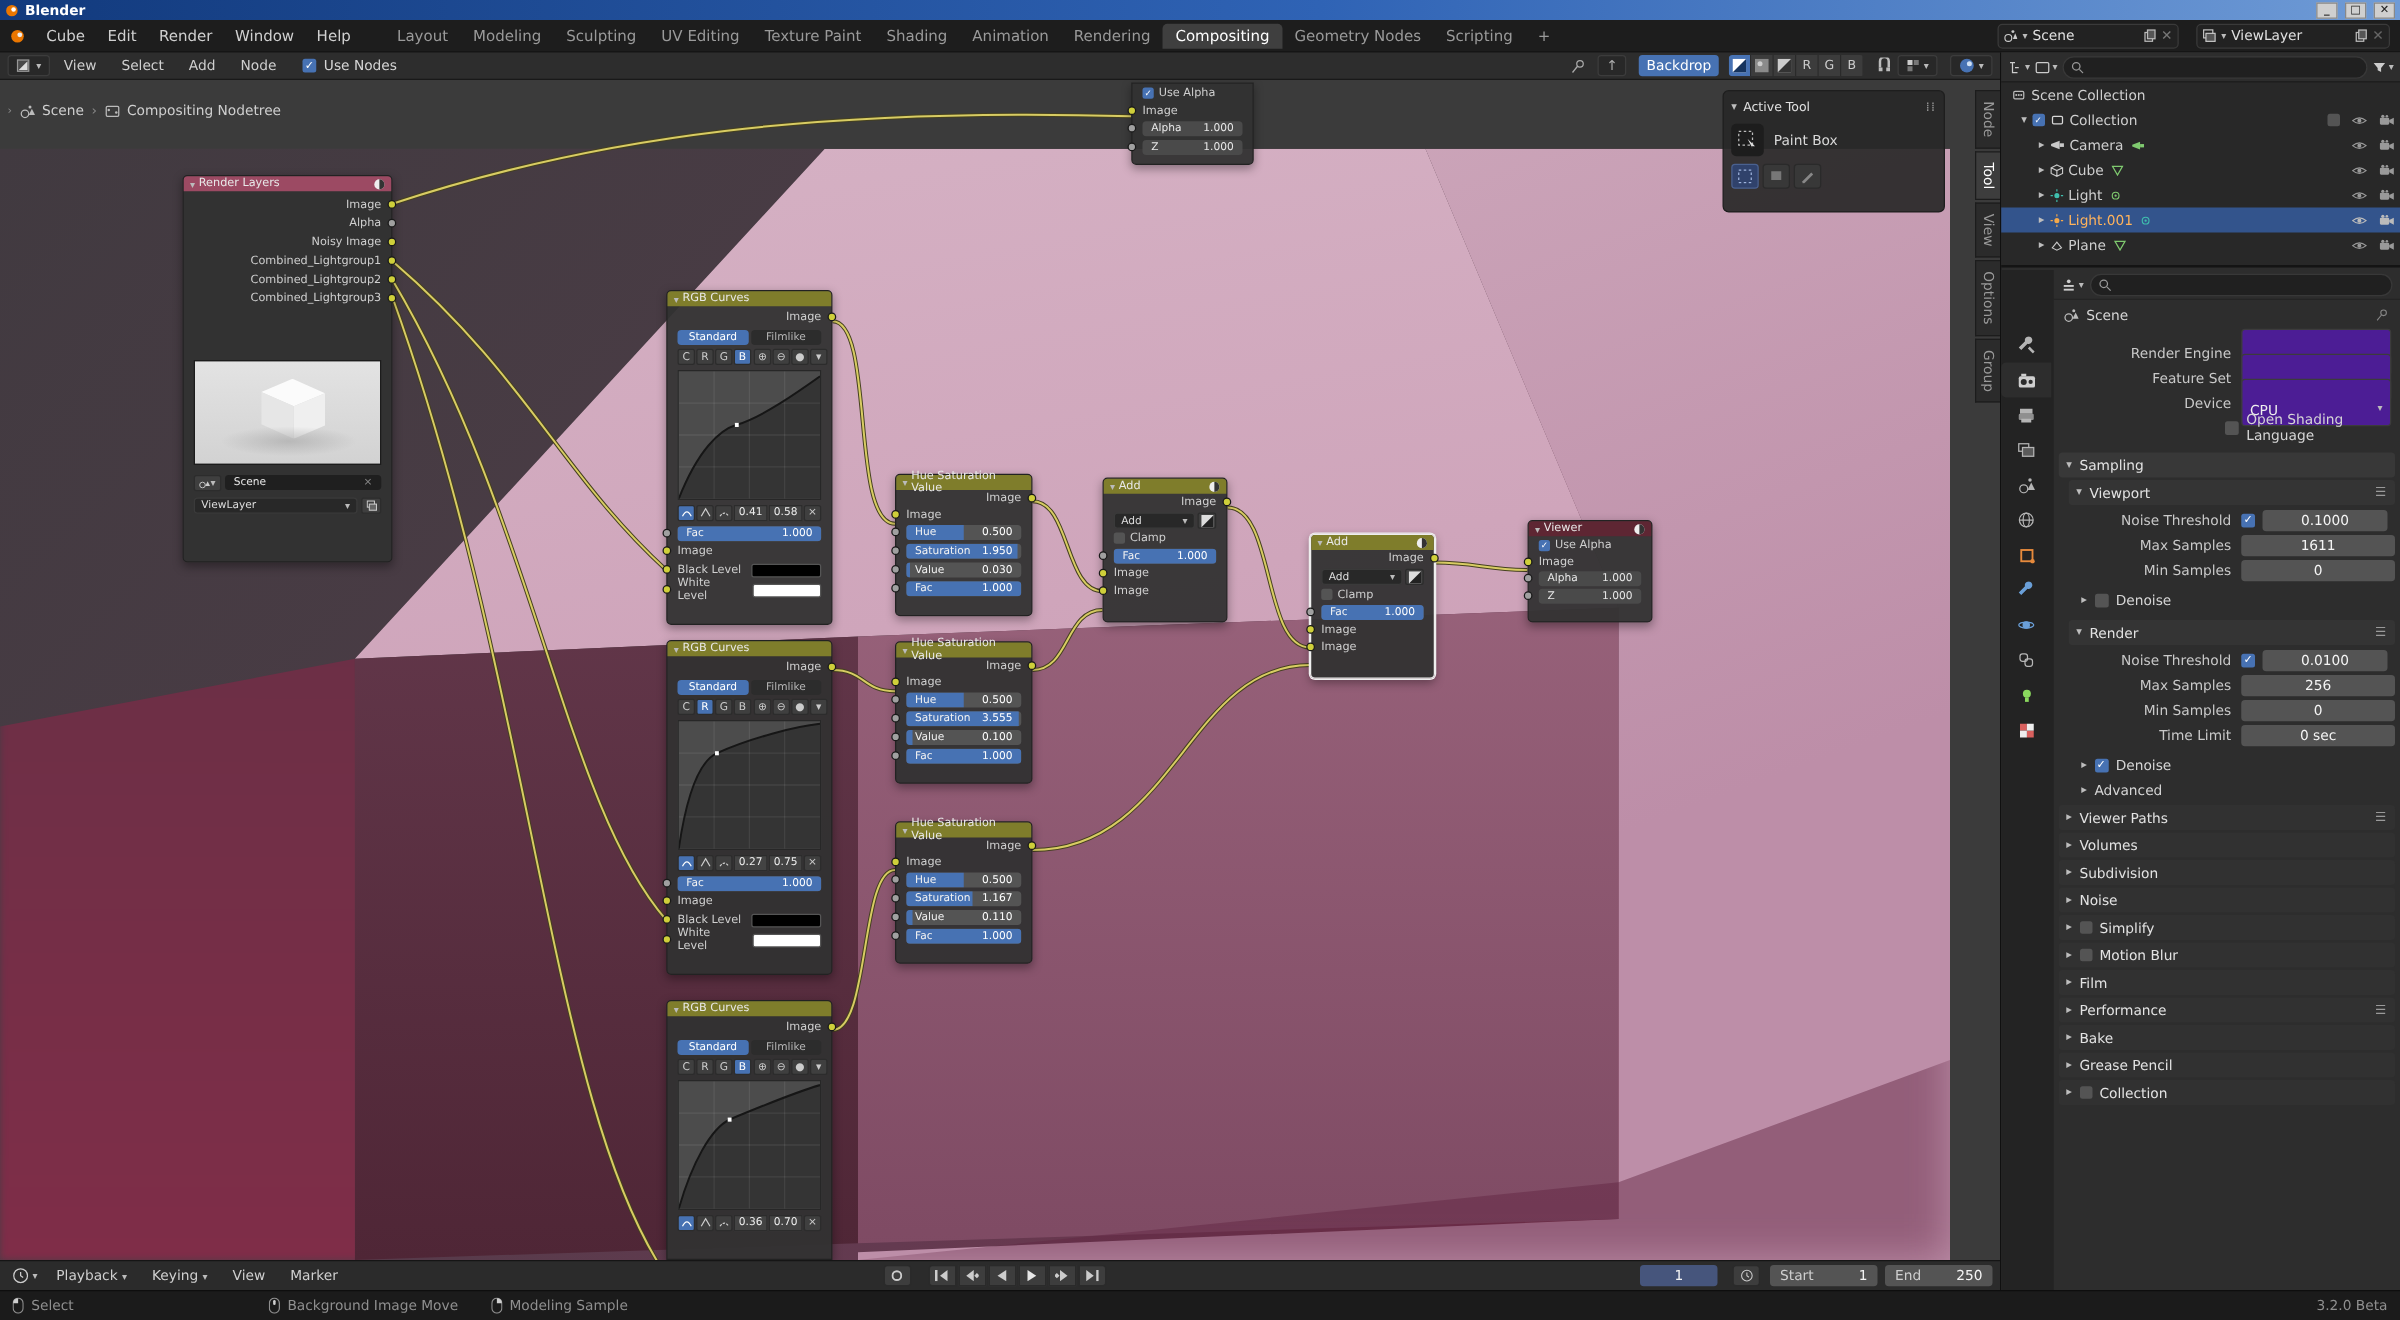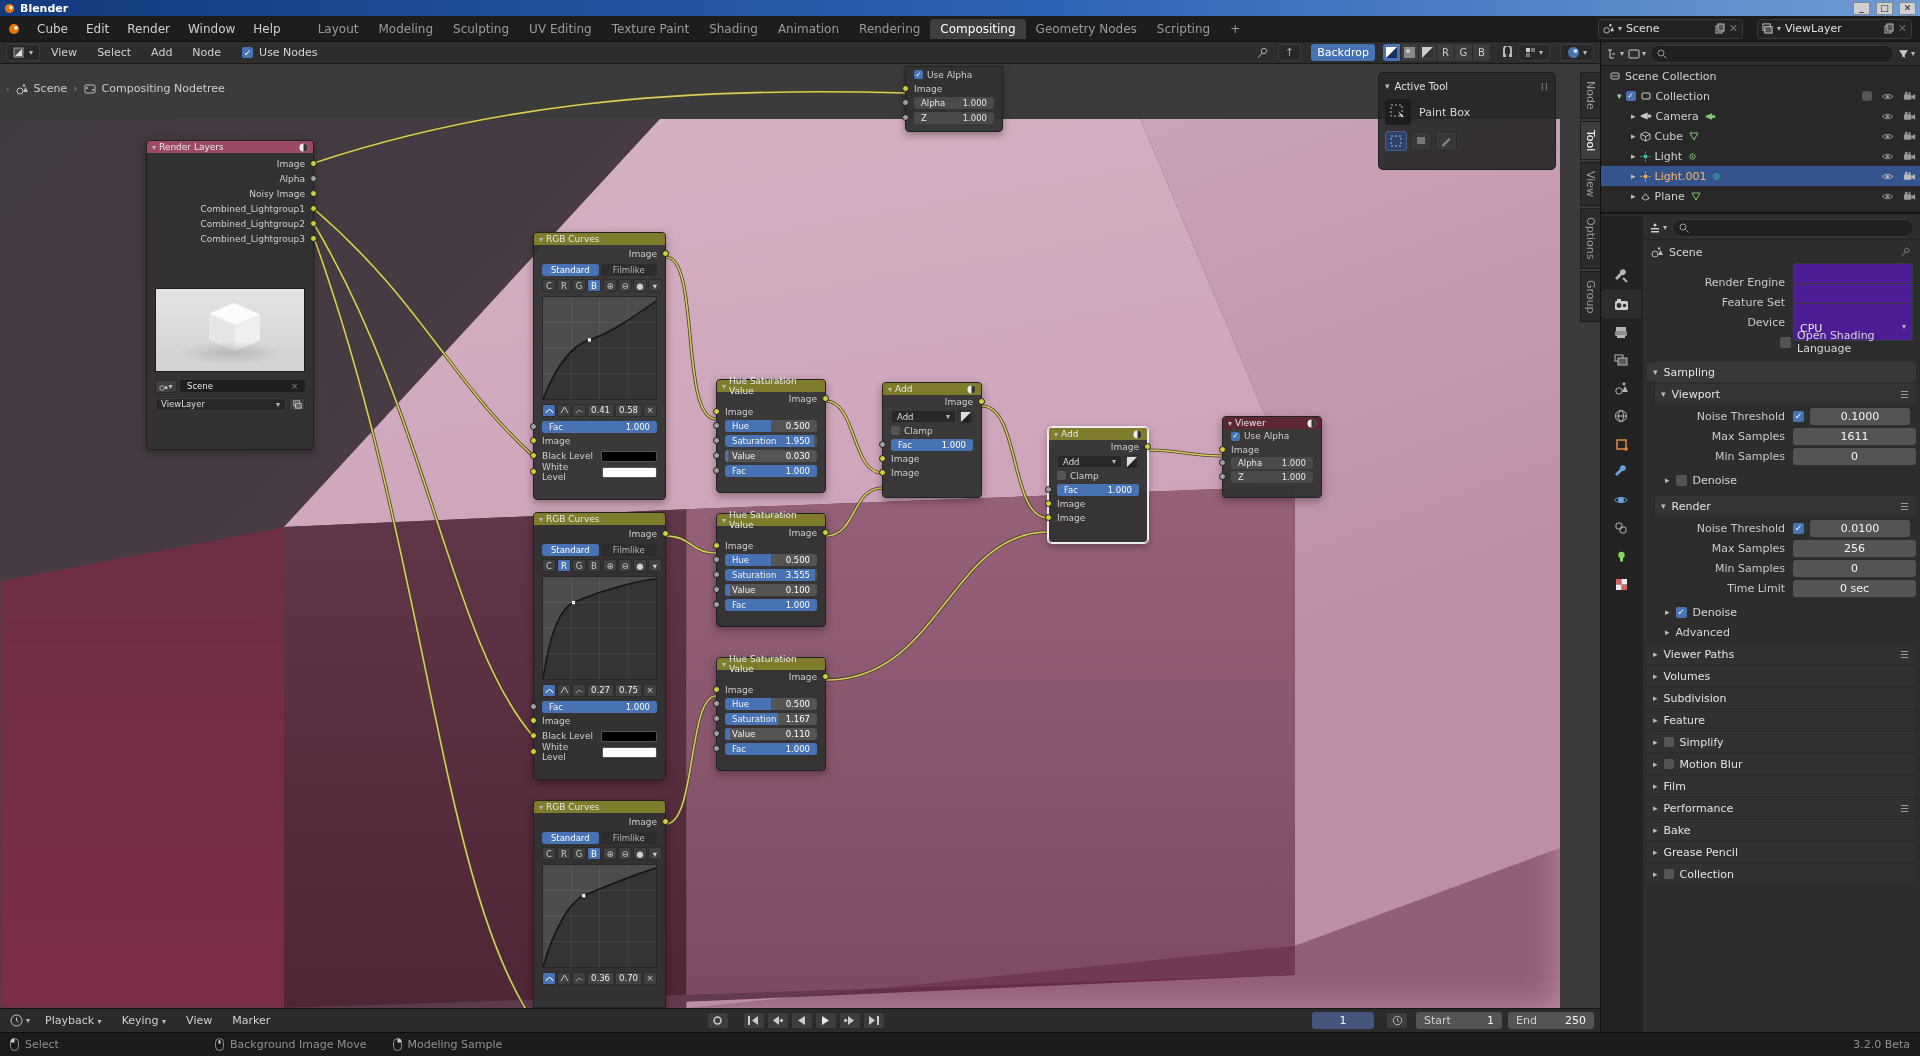--- a/index.html
+++ b/index.html
@@ -1302,21 +1302,21 @@
       <div class="phead pcol">
           <span class="tri">▸</span>
           <span>Volumes</span>
         </div>
       <div class="phead pcol">
           <span class="tri">▸</span>
           <span>Subdivision</span>
         </div>
       <div class="phead pcol">
           <span class="tri">▸</span>
-          <span>Feature</span>
+          <span>Noise</span>
         </div>
       <div class="phead pcol">
           <span class="tri">▸</span>
           <span class="cb" style="width:10px;height:10px"></span>
           <span>Simplify</span>
         </div>
       <div class="phead pcol">
           <span class="tri">▸</span>
           <span class="cb" style="width:10px;height:10px"></span>
           <span>Motion Blur</span>

